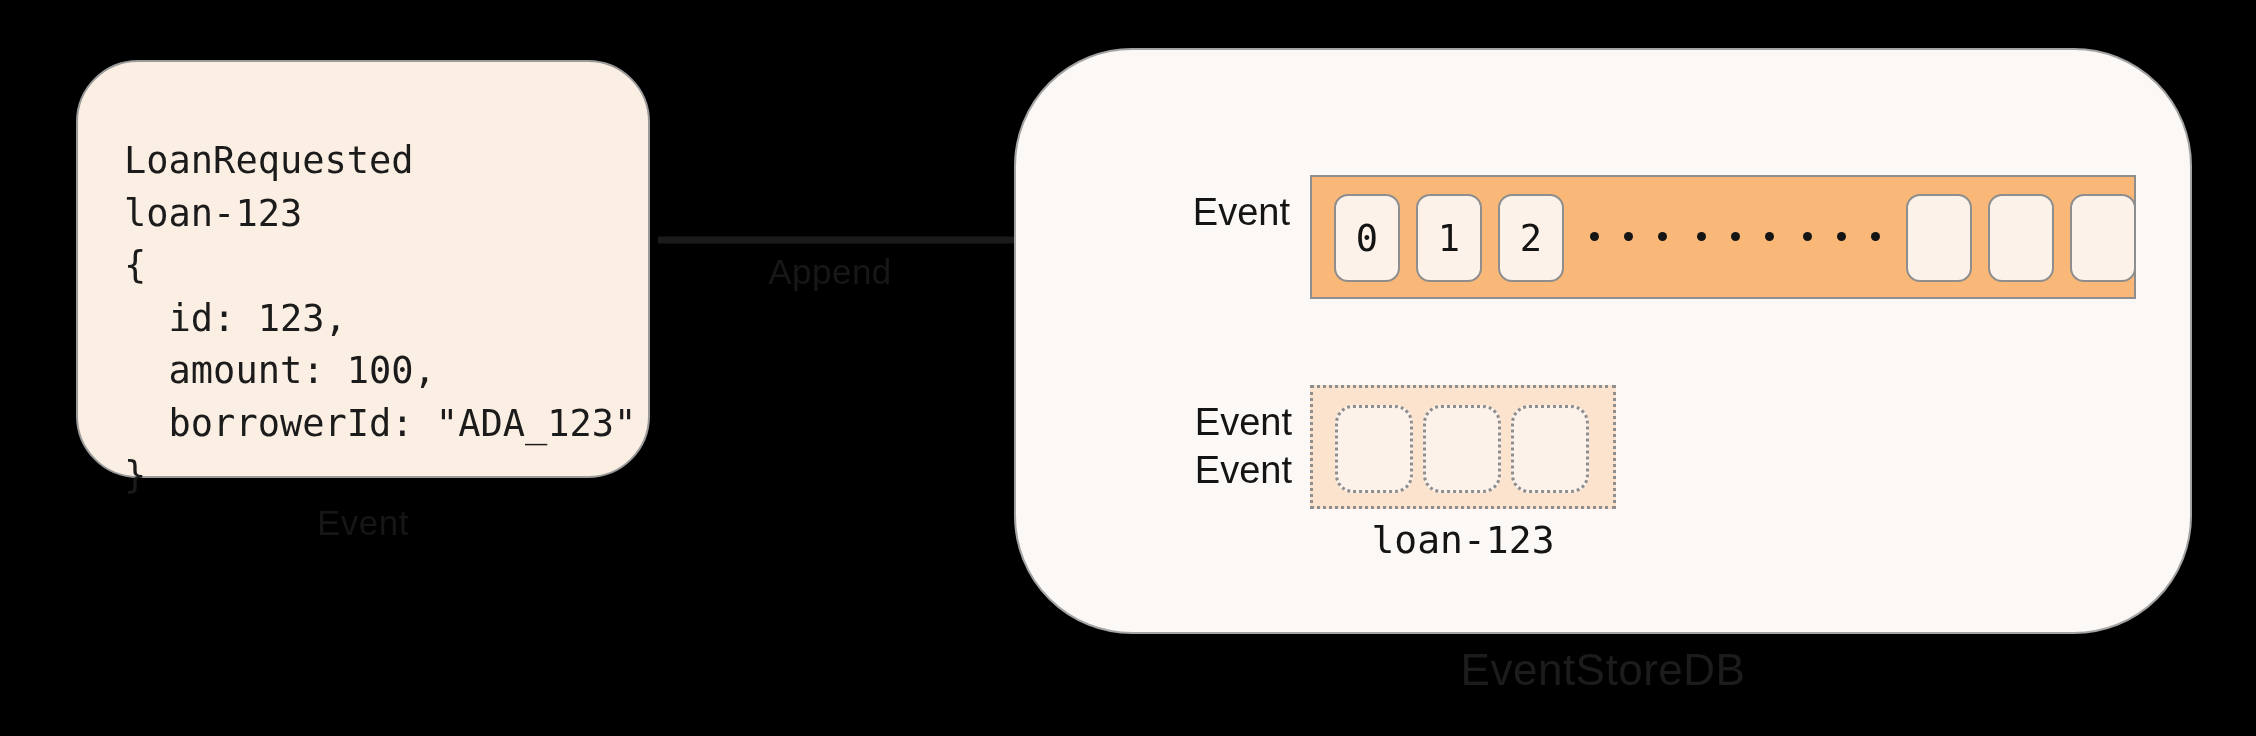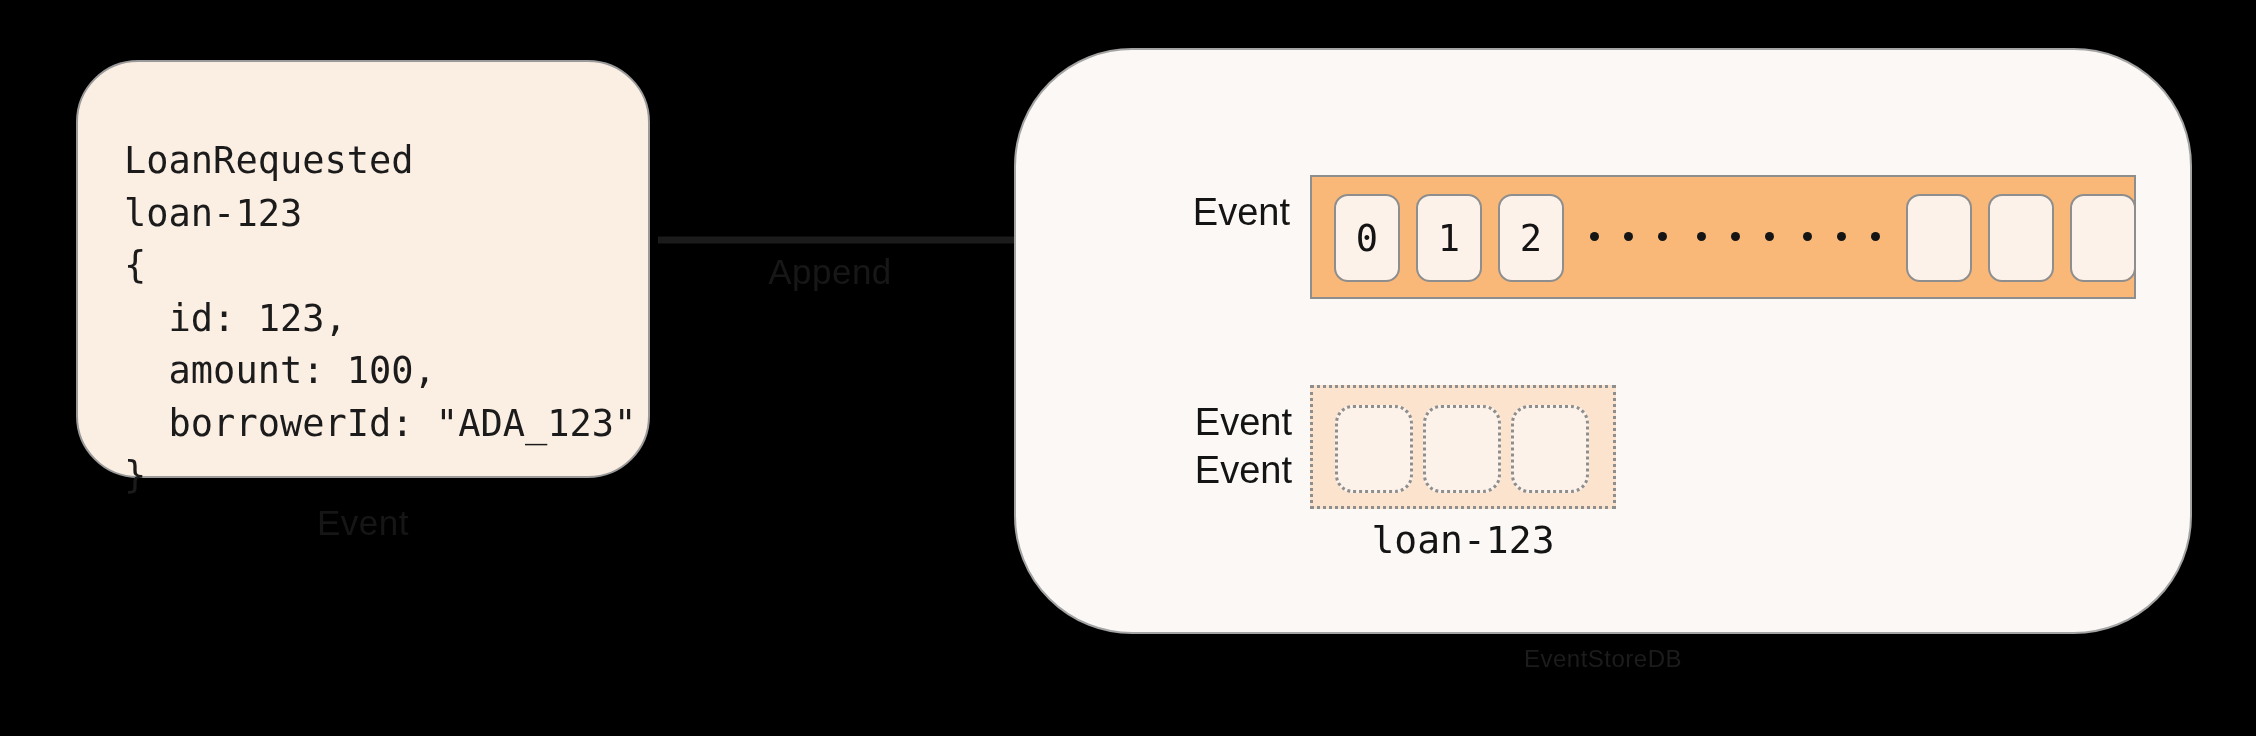--- a/index.html
+++ b/index.html
@@ -88,21 +88,21 @@
     border: 2px solid #a3a3a3;
     border-radius: 118px;
     box-sizing: border-box;
   }
   #eventstore-label {
     position: absolute;
     left: 1014px;
     top: 645px;
     width: 1178px;
     text-align: center;
-    font-size: 24px;
+    font-size: 44px;
     color: #1c1c1c;
     letter-spacing: 0.5px;
   }
 
   
   #event-log-label {
     position: absolute;
     left: 1150px;
     top: 188px;
     width: 140px;

